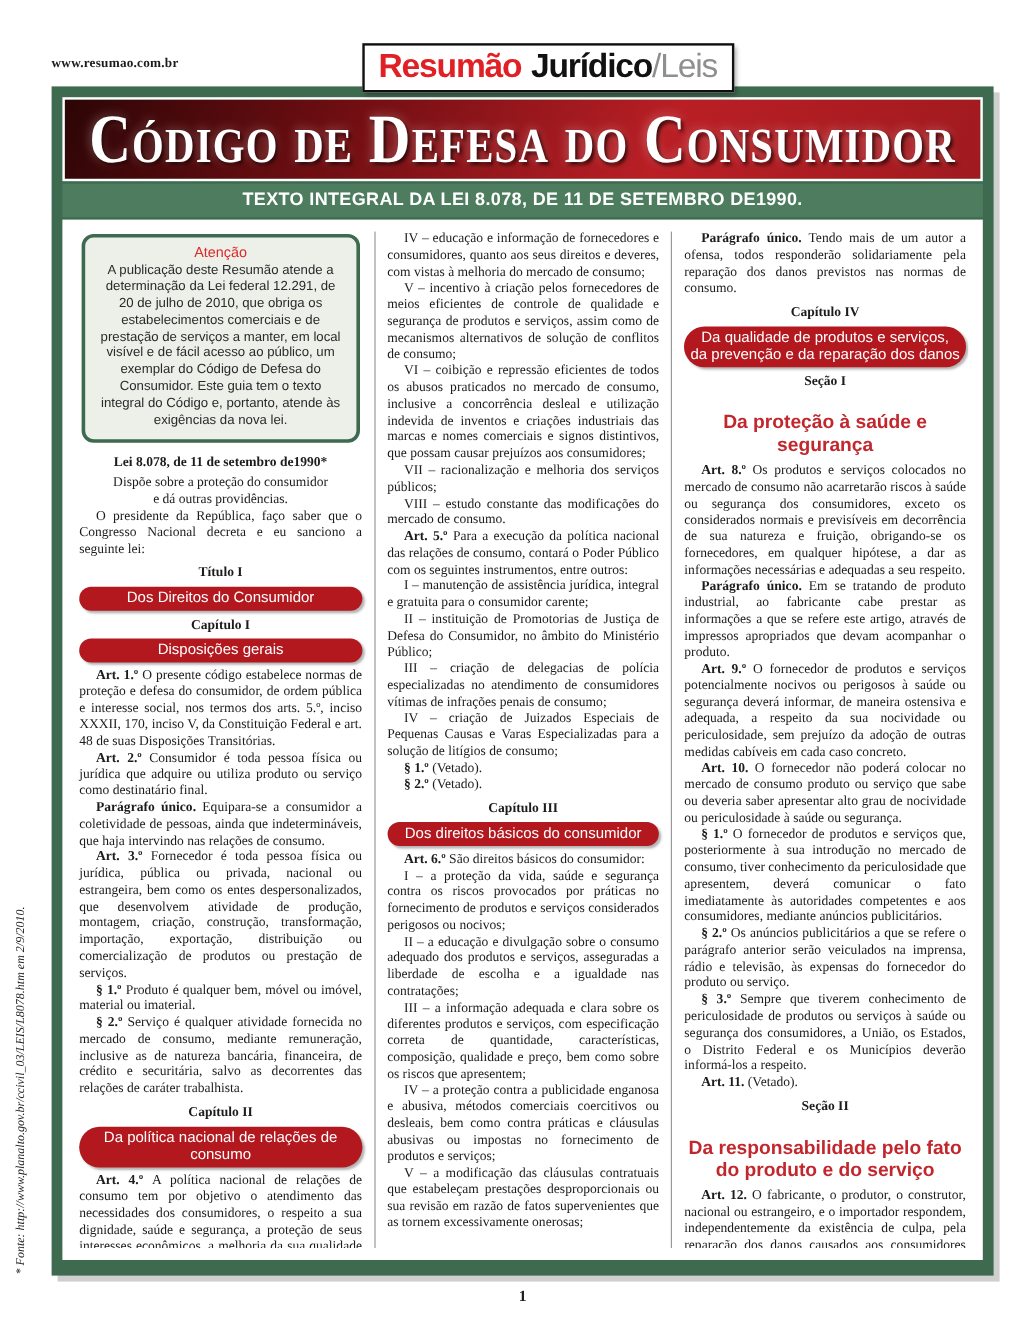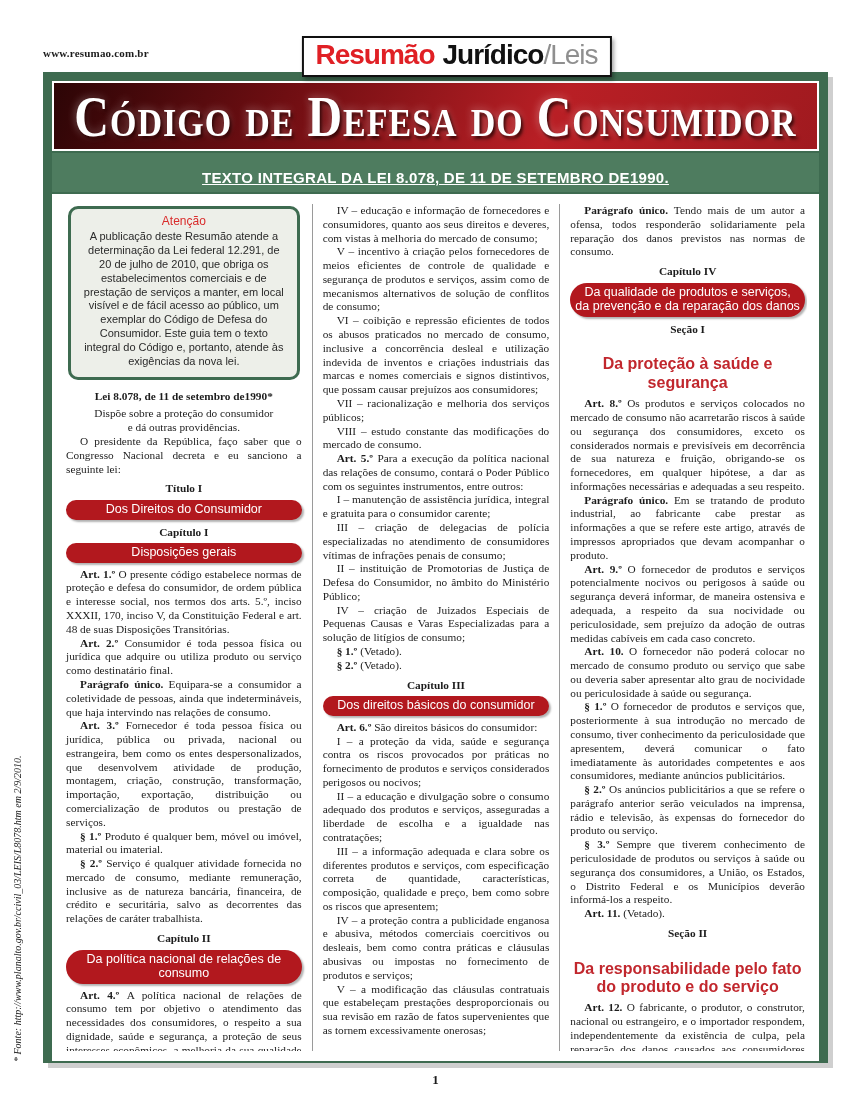--- a/index.html
+++ b/index.html
@@ -21,21 +21,21 @@
 
   .title-box{height:66px;border:2px solid #ffffff;
              background:linear-gradient(115deg,#2c0506 0%,#6f0e12 30%,#b91f25 65%,#a01a1f 100%);
              display:flex;align-items:center;justify-content:center;overflow:hidden;}
   .title-text{font-variant:small-caps;font-weight:bold;font-size:48px;color:#ffffff;
               letter-spacing:1px;display:inline-block;transform:scaleY(1.2);
               text-shadow:2px 2px 3px rgba(40,0,0,.85),-1px -1px 8px rgba(255,255,255,.3);}
 
   .subtitle-band{margin-top:2px;background:#4e7c5f;color:#ffffff;text-align:center;
                  font-family:"Liberation Sans",sans-serif;font-weight:bold;font-size:15px;
-                 padding:16px 0 6px;letter-spacing:.3px;text-decoration:underline;}
+                 padding:5px 0 6px;letter-spacing:.3px;}
 
   .content{margin-top:2px;background:#ffffff;height:867px;display:flex;
            padding:10px 12px;box-sizing:border-box;overflow:hidden;}
   .col{width:33.33%;padding:0 10px;box-sizing:border-box;overflow:hidden;
        font-size:11.3px;line-height:1.22;text-align:justify;}
   .col+.col{border-left:1px solid #9a9a9a;}
   .col:first-child{padding-left:2px;}
   .col:last-child{padding-right:2px;}
 
   .para{text-indent:14px;}
@@ -98,22 +98,22 @@
         <div class="para"><b>Art. 4.º </b>A política nacional de relações de consumo tem por objetivo o atendimento das necessidades dos consumidores, o respeito a sua dignidade, saúde e segurança, a proteção de seus interesses econômicos, a melhoria da sua qualidade de vida, bem como a transferência e harmonia das relações de consumo, atendidos os seguintes princípios:</div>
       </div>
     <div class="col">
         <div class="para">IV – educação e informação de fornecedores e consumidores, quanto aos seus direitos e deveres, com vistas à melhoria do mercado de consumo;</div>
         <div class="para">V – incentivo à criação pelos fornecedores de meios eficientes de controle de qualidade e segurança de produtos e serviços, assim como de mecanismos alternativos de solução de conflitos de consumo;</div>
         <div class="para">VI – coibição e repressão eficientes de todos os abusos praticados no mercado de consumo, inclusive a concorrência desleal e utilização indevida de inventos e criações industriais das marcas e nomes comerciais e signos distintivos, que possam causar prejuízos aos consumidores;</div>
         <div class="para">VII – racionalização e melhoria dos serviços públicos;</div>
         <div class="para">VIII – estudo constante das modificações do mercado de consumo.</div>
         <div class="para"><b>Art. 5.º </b>Para a execução da política nacional das relações de consumo, contará o Poder Público com os seguintes instrumentos, entre outros:</div>
         <div class="para">I – manutenção de assistência jurídica, integral e gratuita para o consumidor carente;</div>
+        <div class="para">II – instituição de Promotorias de Justiça de Defesa do Consumidor, no âmbito do Ministério Público;</div>
         <div class="para">III – criação de delegacias de polícia especializadas no atendimento de consumidores vítimas de infrações penais de consumo;</div>
-        <div class="para">II – instituição de Promotorias de Justiça de Defesa do Consumidor, no âmbito do Ministério Público;</div>
         <div class="para">IV – criação de Juizados Especiais de Pequenas Causas e Varas Especializadas para a solução de litígios de consumo;</div>
         <div class="para"><b>§ 1.º </b>(Vetado).</div>
         <div class="para"><b>§ 2.º </b>(Vetado).</div>
         <div class="center-bold">Capítulo III</div>
         <div class="banner">Dos direitos básicos do consumidor</div>
         <div class="para"><b>Art. 6.º </b>São direitos básicos do consumidor:</div>
         <div class="para">I – a proteção da vida, saúde e segurança contra os riscos provocados por práticas no fornecimento de produtos e serviços considerados perigosos ou nocivos;</div>
         <div class="para">II – a educação e divulgação sobre o consumo adequado dos produtos e serviços, asseguradas a liberdade de escolha e a igualdade nas contratações;</div>
         <div class="para">III – a informação adequada e clara sobre os diferentes produtos e serviços, com especificação correta de quantidade, características, composição, qualidade e preço, bem como sobre os riscos que apresentem;</div>
         <div class="para">IV – a proteção contra a publicidade enganosa e abusiva, métodos comerciais coercitivos ou desleais, bem como contra práticas e cláusulas abusivas ou impostas no fornecimento de produtos e serviços;</div>

